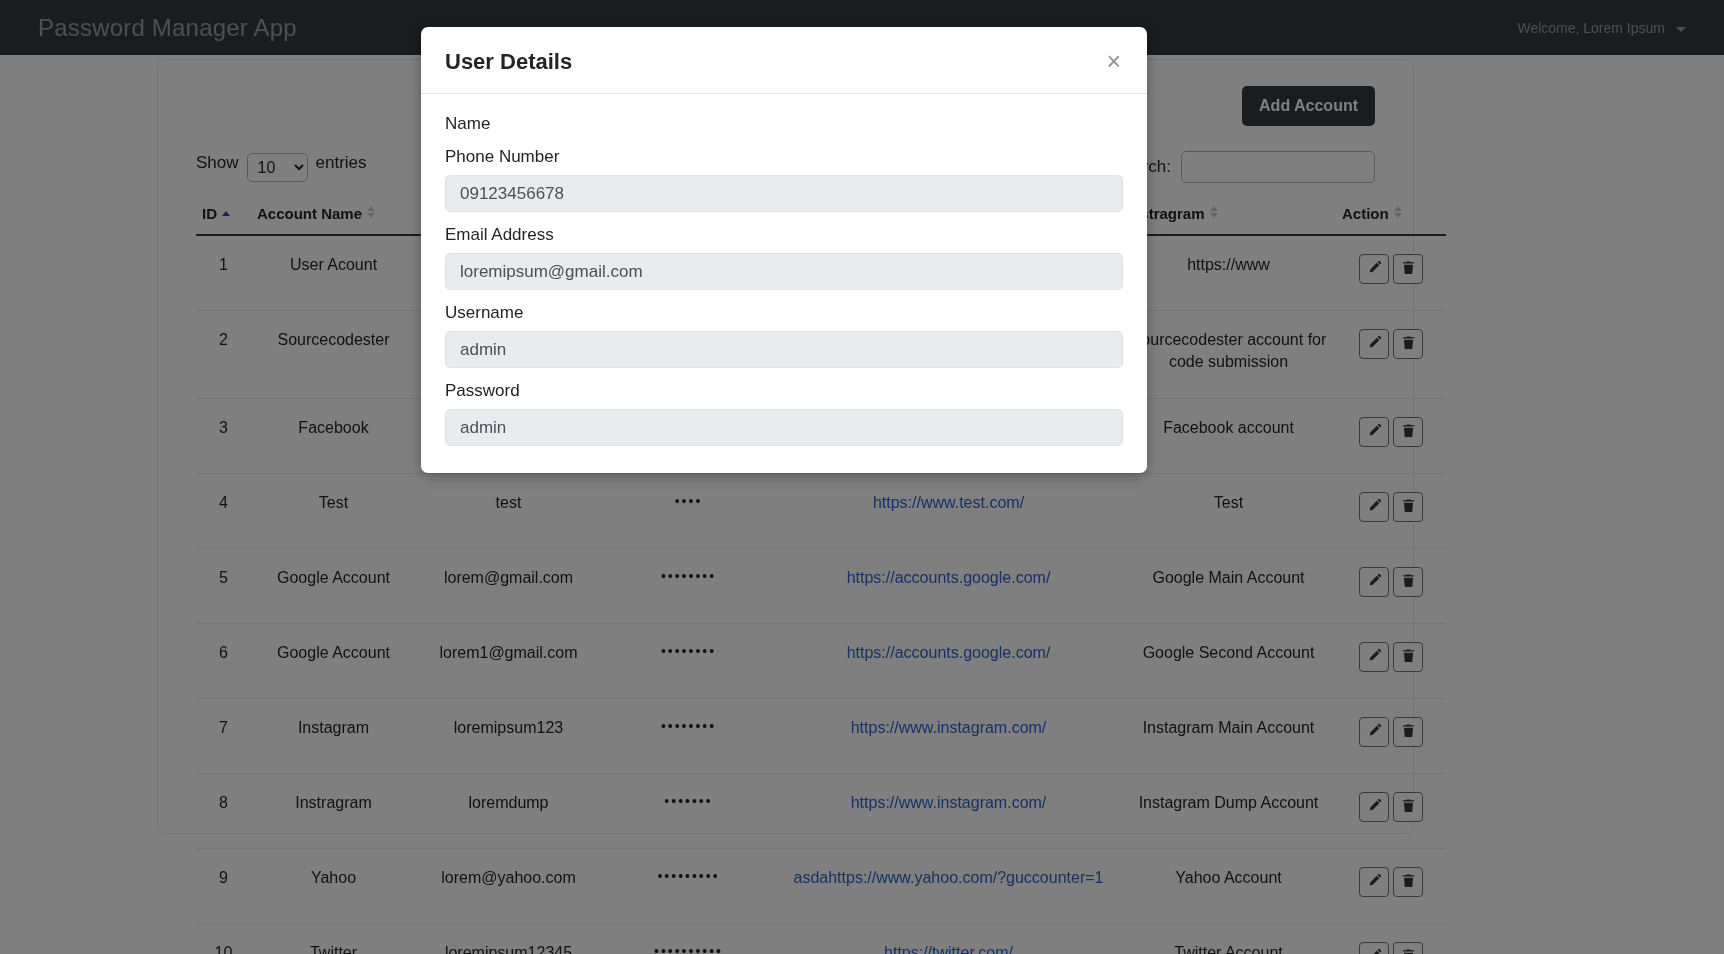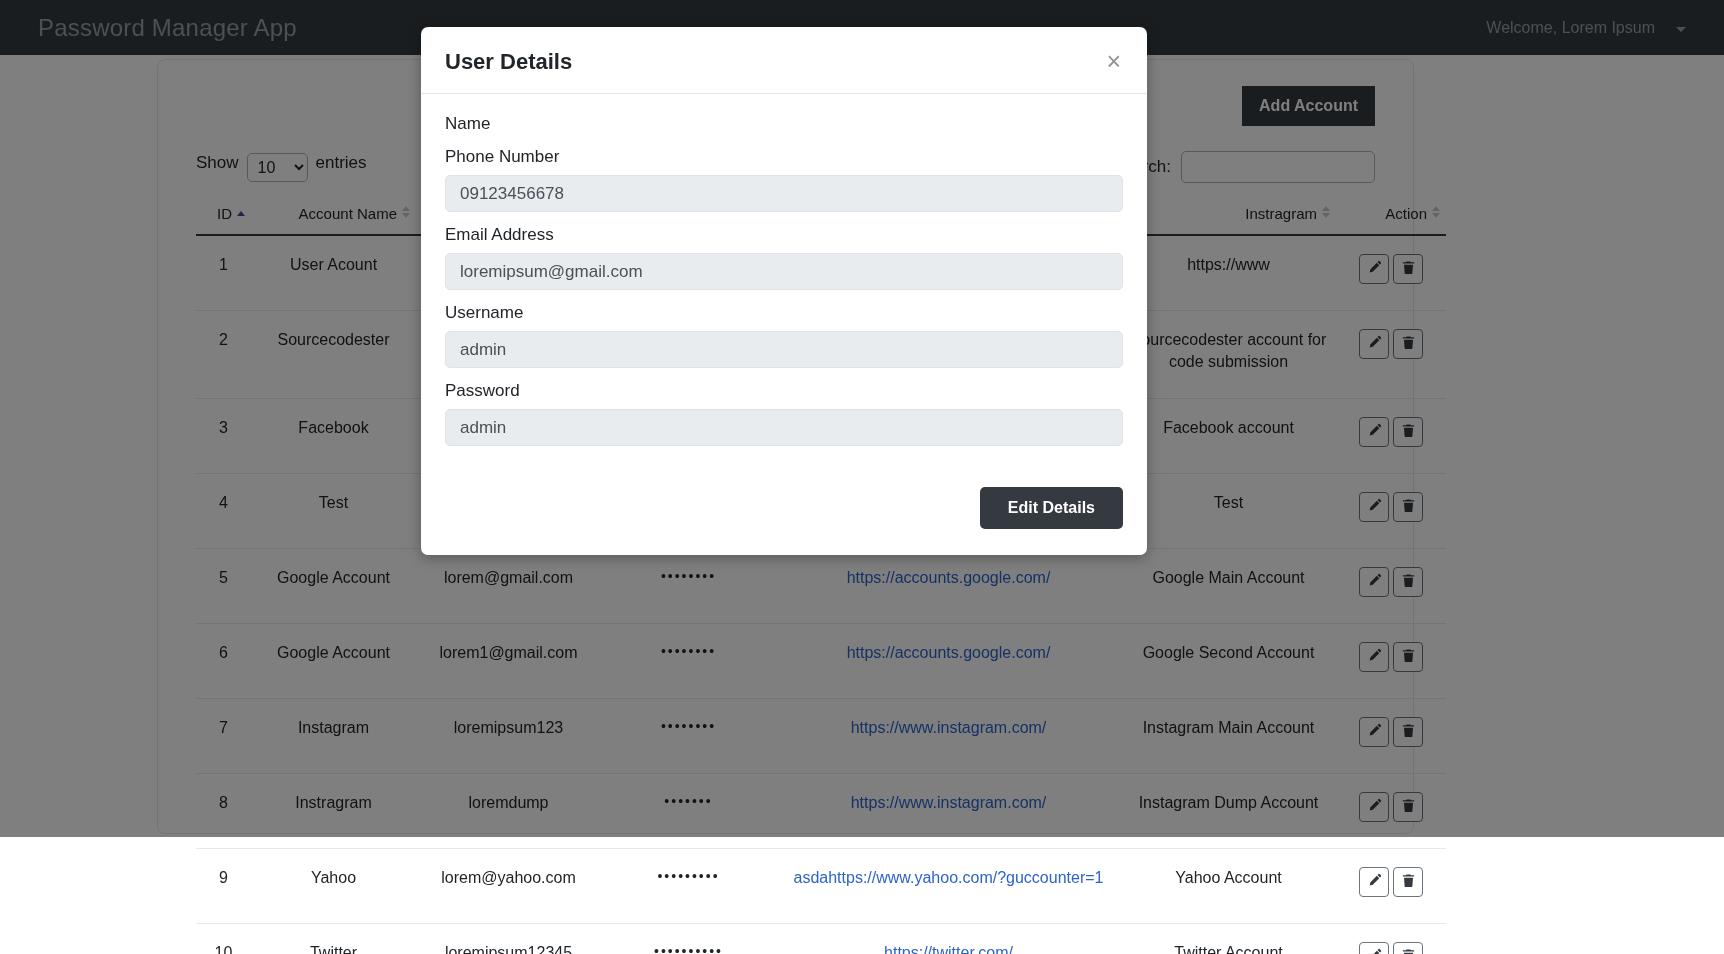--- a/index.html
+++ b/index.html
@@ -4,43 +4,43 @@
 <style>
   * { box-sizing: border-box; margin: 0; padding: 0; }
   html, body {
     width: 1724px; height: 954px;
     font-family: "Liberation Sans", sans-serif;
     background: #ffffff;
     overflow: hidden;
   }
   .app {
     position: relative;
-    width: 1724px; height: 837px;
+    width: 1724px; height: 954px;
     background: #f97316;
   }
 
   
   .navbar {
     position: absolute; top: 0; left: 0;
     width: 1724px; height: 55px;
     background: #343a40;
     display: flex; align-items: center;
     justify-content: space-between;
     padding: 0 38px 0 38px;
   }
   .brand {
     color: #9aa0a6;
     font-size: 24px;
     letter-spacing: .2px;
     white-space: nowrap;
   }
   .nav-right {
-    display: flex; align-items: center; gap: 21px;
+    display: flex; align-items: center; gap: 11px;
     color: #9aa0a6;
-    font-size: 16px;
+    font-size: 14px;
   }
   .caret {
     width: 0; height: 0;
     border-left: 5px solid transparent;
     border-right: 5px solid transparent;
     border-top: 5px solid #9aa0a6;
     display: inline-block;
     margin-top: 3px;
   }
 
@@ -60,21 +60,21 @@
   }
   .card-inner { padding: 26px 38px 20px 38px; position: relative; height: 100%; }
 
   .toolbar-top {
     display: flex; justify-content: flex-end;
     height: 50px; align-items: flex-start;
   }
   .btn-dark {
     background: #343a40;
     color: #ffffff;
-    border: none; border-radius: 0;
+    border: none; border-radius: 5px;
     font-size: 16px; font-weight: bold;
     font-family: "Liberation Sans", sans-serif;
     padding: 11px 17px;
     cursor: pointer;
     text-align: center;
   }
 
   .table-controls {
     display: flex; justify-content: space-between;
     align-items: center;
@@ -106,24 +106,24 @@
   table.dt {
     width: 100%;
     border-collapse: collapse;
     margin-top: 14px;
     font-size: 16px;
     color: #212529;
     table-layout: fixed;
   }
   table.dt thead th {
     font-size: 15px;
-    font-weight: normal;
+    font-weight: bold;
     padding: 8px 6px 12px 6px;
     border-bottom: 2px solid #343a40;
-    text-align: right;
+    text-align: left;
     white-space: nowrap;
     position: relative;
   }
   table.dt tbody td {
     padding: 18px 6px 26px 6px;
     border-bottom: 1px solid #e6e8ea;
     text-align: center;
     vertical-align: top;
     line-height: 1.35;
   }
@@ -528,18 +528,15 @@
         </div>
         <div class="fgroup">
           <label class="flabel">Username</label>
           <input type="text" class="finput" readonly="" value="admin" style="">
         </div>
         <div class="fgroup">
           <label class="flabel">Password</label>
           <input type="text" class="finput" readonly="" value="admin" style="">
         </div>
       </div>
-    <div class="modal-actions">
-      <button class="btn-edit">Edit Details</button>
-    </div>
   </div>
 
 </div>
 
 </body></html>

